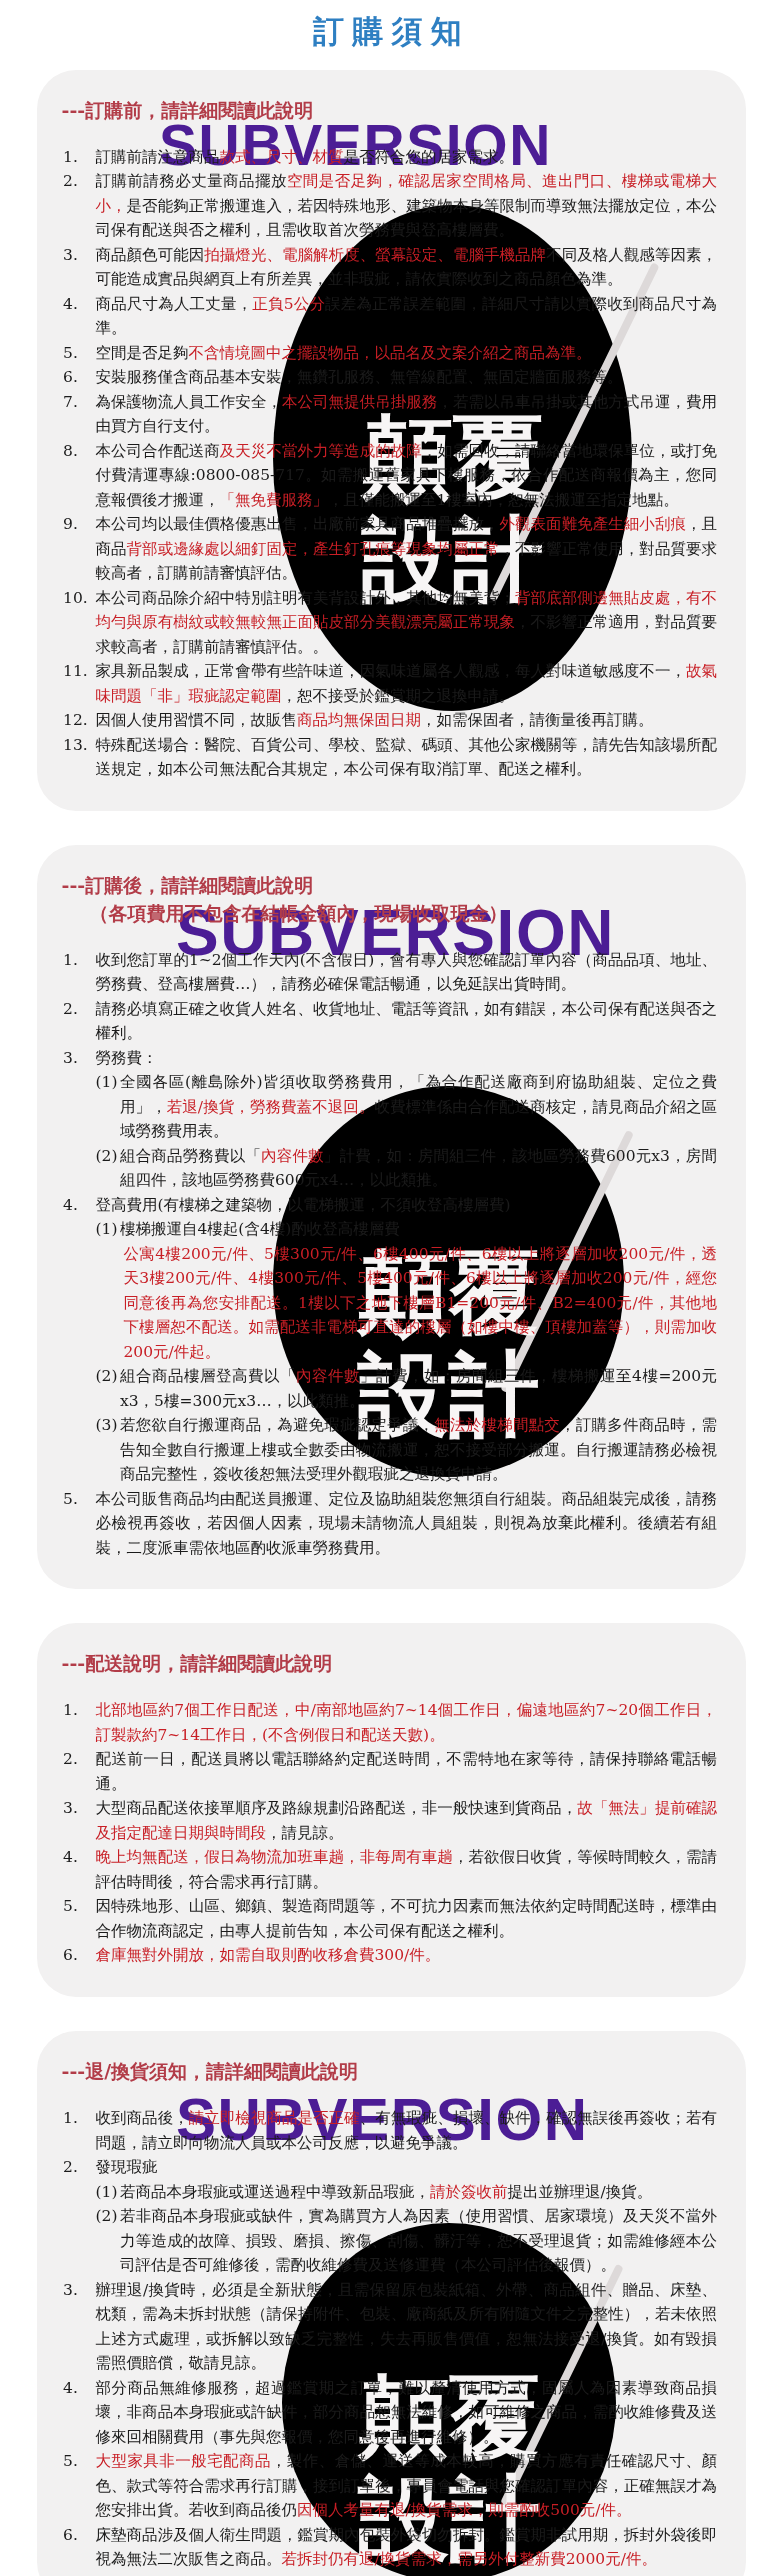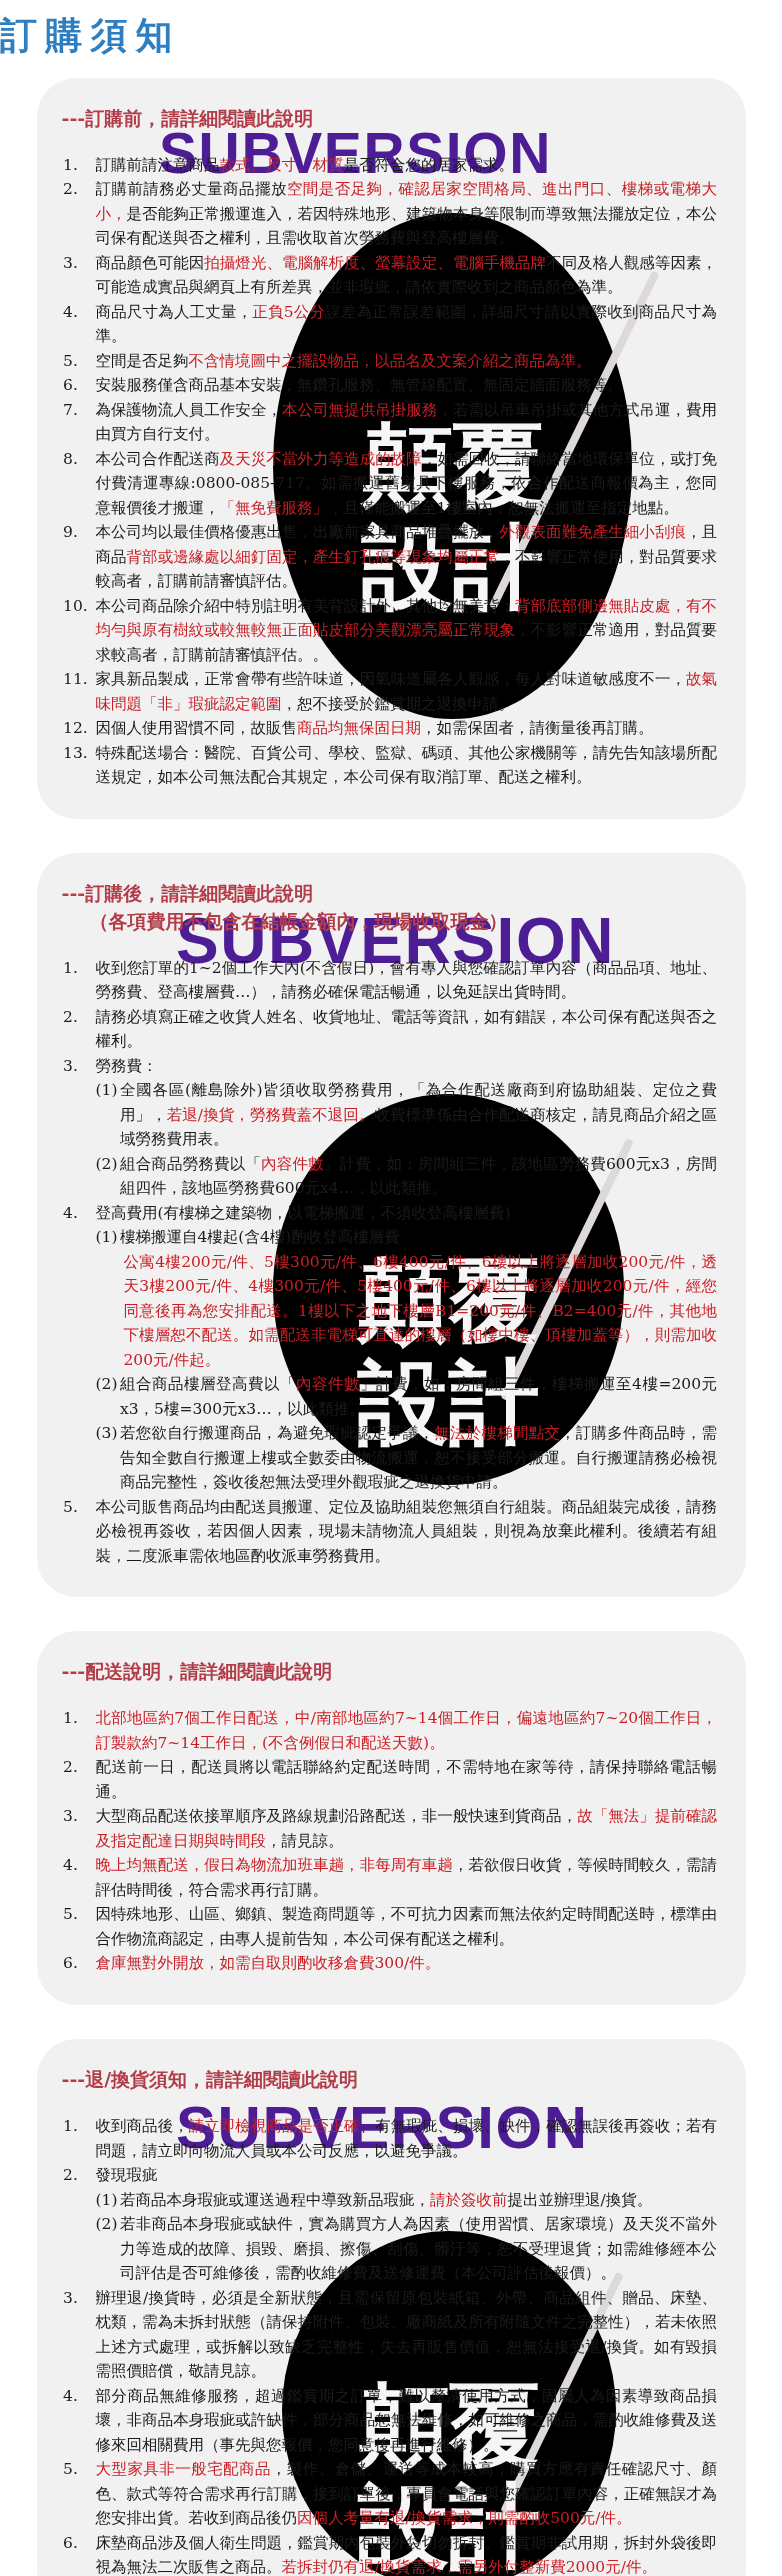--- a/index.html
+++ b/index.html
@@ -2,22 +2,22 @@
 <html style="font-size:13px"><head>
 <meta charset="utf-8">
 <style>
   html,body{margin:0;padding:0;}
   body{
     width:783px;min-height:2576px;background:#ffffff;
     font-family:"DejaVu Serif","Liberation Serif",serif;
     color:#1b1b1b;
   }
   .title{
-    margin:0;padding:11.4px 0 16.3px;
-    font-size:37px;font-weight:700;color:#2e7fc2;letter-spacing:8.2px;
+    margin:0;padding:11.4px 0 16.3px;text-align:center;
+    font-size:31px;font-weight:700;color:#2e7fc2;letter-spacing:8.2px;
   }
   .notice-box{
     position:relative;width:709px;margin:0 auto 34px auto;
     background:#f2f1f1;border-radius:39px;
     padding:24.5px 29px 29px 24.5px;box-sizing:border-box;overflow:hidden;
   }
   
   .wm{position:absolute;z-index:0;pointer-events:none;}
   .wm-brand{
     font-family:"Liberation Sans","DejaVu Sans",sans-serif;font-weight:700;

